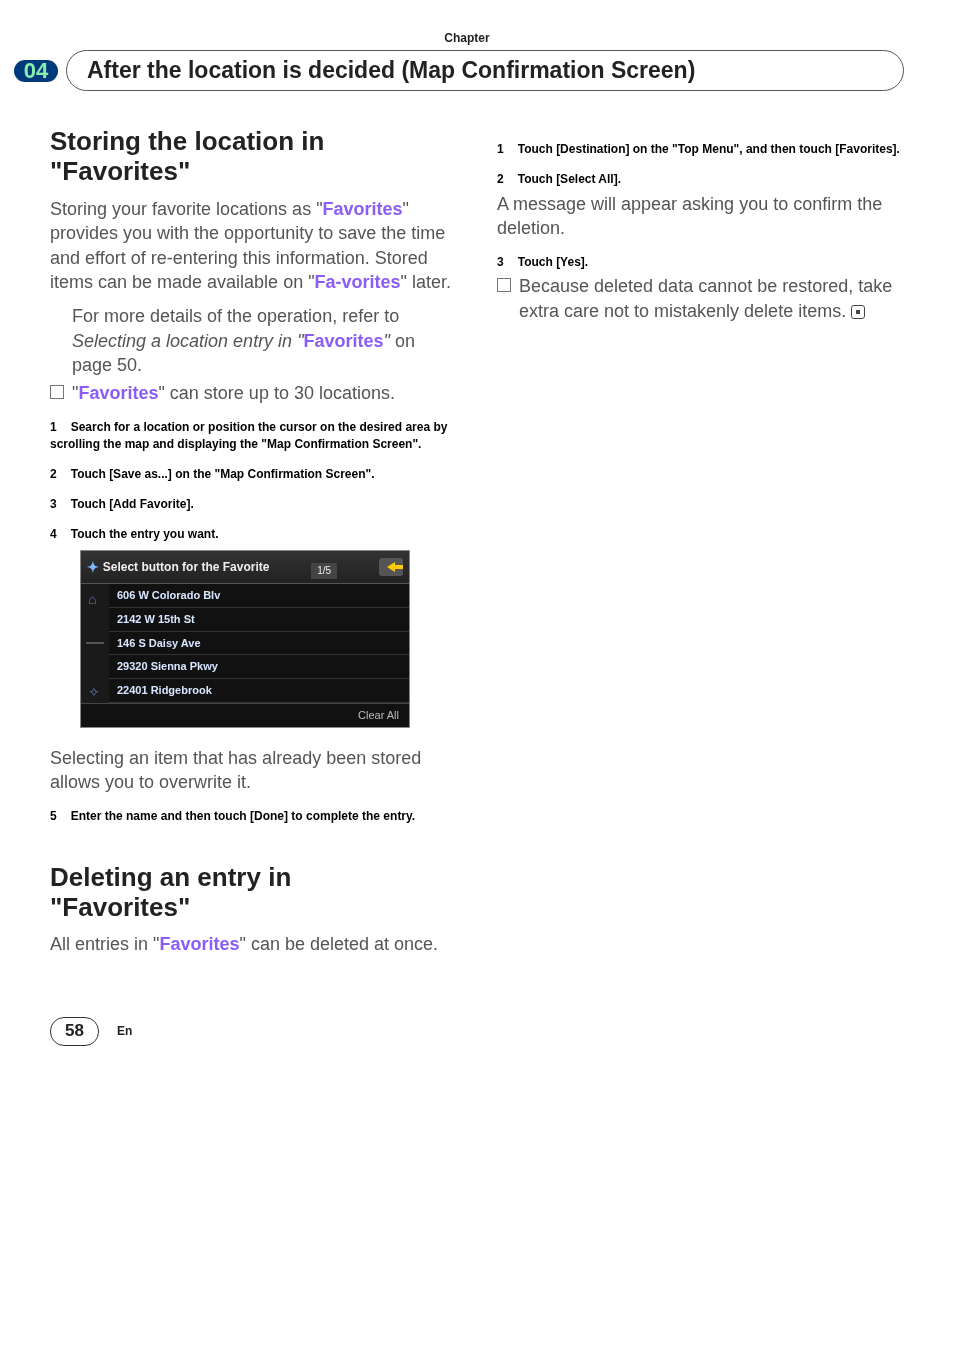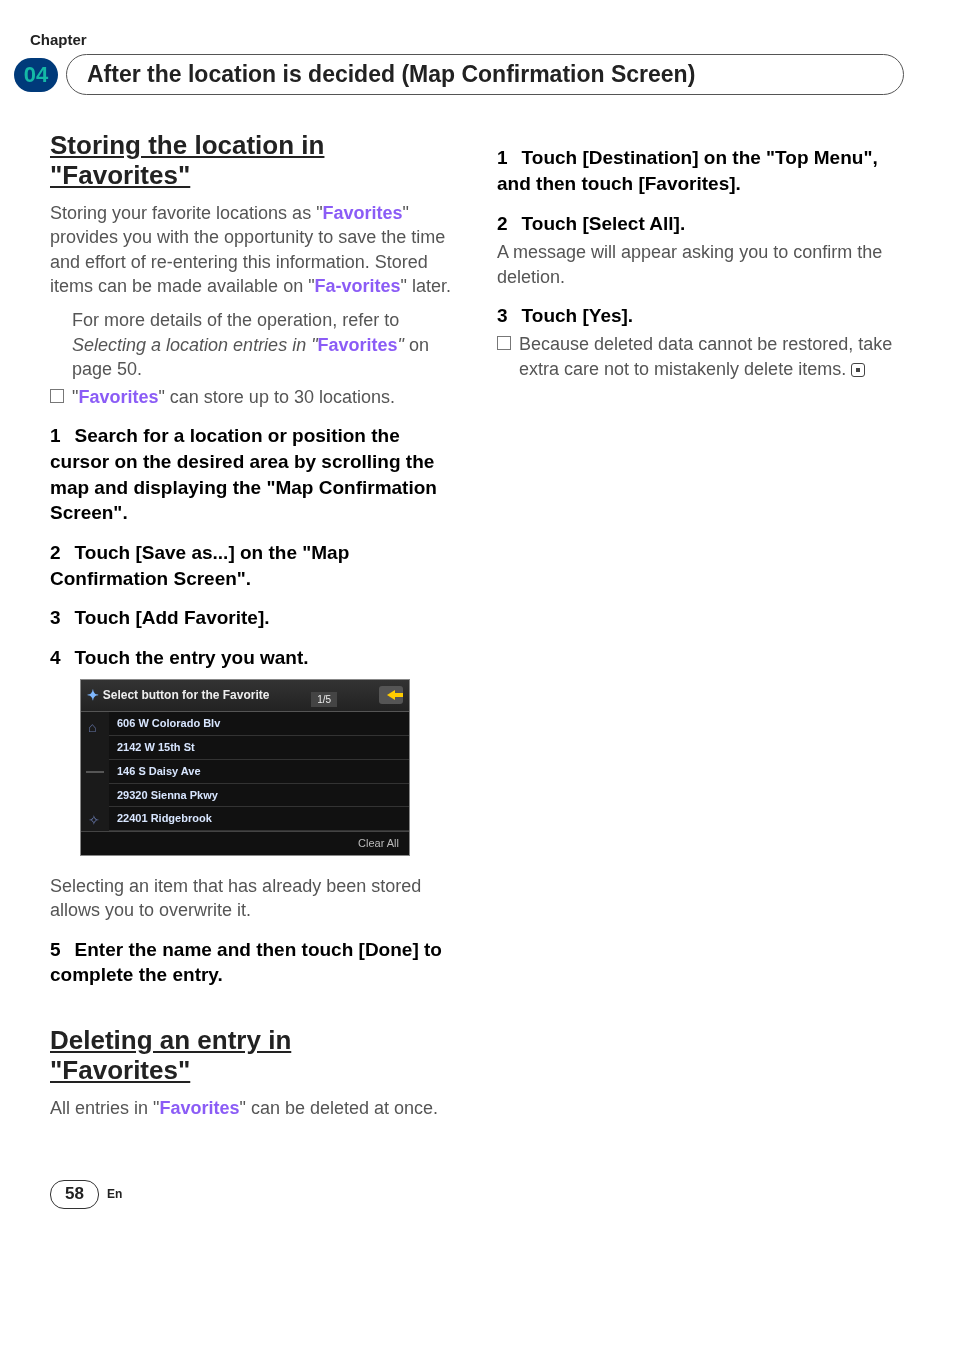--- a/index.html
+++ b/index.html
@@ -1,32 +1,32 @@
 <!DOCTYPE html>
 <html><head>
   <meta charset="utf-8">
   <style>
     * { margin:0; padding:0; box-sizing:border-box; }
     body { font-family: Arial, Helvetica, sans-serif; font-size:18px; color:#222; width:954px; background:#fff; padding:30px 50px 40px 50px; line-height:1.35; }
-    .chapter-label { font-size:15px; font-weight:bold; margin-left:-20px; }
+    .chapter-label { font-size:12px; font-weight:bold; margin-left:-20px;text-align:center; }
     .header-row { display:flex; align-items:center; margin-bottom:36px; margin-top:4px; }
-    .chnum { background:#003a7a; color:#14b8a6; font-weight:bold; font-size:22px; border-radius:18px; width:44px; height:34px; display:flex; align-items:center; justify-content:center; margin-left:-36px; margin-right:8px; }
+    .chnum { background:#003a7a; color:#86efac; font-weight:bold; font-size:22px; border-radius:18px; width:44px; height:22px; display:flex; align-items:center; justify-content:center; margin-left:-36px; margin-right:8px; }
     .header-title { flex:1; border:1.5px solid #555; border-radius:22px; padding:4px 20px; font-weight:bold; font-size:23px; }
     .cols { display:flex; gap:40px; }
     .col { flex:1; min-width:0; }
-    h2.section { font-size:26px; font-weight:900; line-height:1.15; margin-bottom:10px;text-decoration:underline; }
+    h2.section { font-size:26px; font-weight:900; line-height:1.15; margin-bottom:10px; }
     h2.section .quote { font-weight:bold; }
     p { margin-bottom:10px; font-weight:300; color:#555; }
     ul.none { list-style:none; margin:0 0 10px 0; padding:0; }
     ul.none > li { position:relative; padding-left:22px; margin-bottom:4px; font-weight:300; color:#555; }
     ul.none > li::before { content:""; position:absolute; left:0; top:4px; width:12px; height:12px; }
     li.ptr::before { background:radial-gradient(circle at 50% 50%, #888 30%, transparent 31%), linear-gradient(90deg,#888,#888); border-radius:50%; }
     li.ptr::before { content:"➲"; background:none; font-size:14px; color:#777; top:0; }
     li.box::before { content:""; border:1.5px solid #777; width:10px; height:10px; top:5px; }
-    .step { font-weight:bold; margin:14px 0 4px 0; font-size:19px; color:#000; }
+    .step { font-weight:bold; margin:14px 0 4px 0; font-size:12px; color:#000; }
     .step .num { margin-right:14px; display:inline-block; }
     .subtext { font-weight:300; color:#555; margin-bottom:10px; }
     .italic { font-style:italic; }
     .bold { font-weight:bold; color:#8b5cf6; }
     .endsq { display:inline-block; border:1.5px solid #444; border-radius:3px; width:14px; height:14px; vertical-align:-2px; position:relative; }
     .endsq::after { content:""; position:absolute; left:4px; top:4px; width:4px; height:4px; background:#444; }
     
     .fav-wrap { display:flex; align-items:stretch; margin:8px 0 18px 0; }
     .favshot { background:#111; border:1px solid #888; width:330px; color:#eee; font-size:12px; }
     .favshot-head { display:flex; align-items:center; justify-content:space-between; padding:4px 6px; background:linear-gradient(#333,#222); border-bottom:1px solid #555; }
@@ -37,21 +37,21 @@
     .back-arrow { width:0; height:0; border-right:8px solid #fc0; border-top:5px solid transparent; border-bottom:5px solid transparent; position:relative; }
     .back-arrow::after { content:""; position:absolute; left:8px; top:-2px; width:8px; height:4px; background:#fc0; }
     .favshot-body { display:flex; }
     .favshot-side { width:28px; background:#1a1a1a; display:flex; flex-direction:column; justify-content:space-between; align-items:center; padding:6px 0; }
     .side-ico { width:14px; height:14px; color:#67a; font-size:14px; }
     .side-sep { width:18px; height:2px; background:#555; margin:4px 0; }
     .favshot-list { flex:1; }
     .fav-row { padding:4px 8px; border-bottom:1px solid #333; font-size:11px; color:#d8e6ff; font-weight:bold; }
     .favshot-foot { text-align:right; padding:4px 10px; font-size:11px; color:#bbb; border-top:1px solid #444; }
     .spacer-large { height:34px; }
-    .pgnum-row { display:flex; align-items:center; gap:0; margin-top:50px; }
+    .pgnum-row { display:flex; align-items:center; gap:10px; margin-top:50px; }
     .pgnum { border:1.5px solid #333; border-radius:14px; padding:2px 14px; font-weight:bold; font-size:17px; }
     .en { font-weight:bold; font-size:12px;padding-left:8px; }
   </style>
 </head>
 <body>
 
 <div class="chapter-label">Chapter</div>
 <div class="header-row">
   <div class="chnum">04</div>
   <div class="header-title">After the location is decided (Map Confirmation Screen)</div>
@@ -65,21 +65,21 @@
       <span>Storing the location in</span><br>
       <span class="quote">"Favorites"</span>
     </h2>
 
     <p>
       <span>Storing your favorite locations as "</span><span class="bold">Favorites</span><span>" provides you with the opportunity to save the time and effort of re-entering this information. Stored items can be made available on "</span><span class="bold">Fa-vorites</span><span>" later.</span>
     </p>
 
     <ul class="none">
       <li class="ptr">
-        <span>For more details of the operation, refer to </span><span class="italic">Selecting a location entries in "</span><span class="bold">Favorites</span><span class="italic">" </span><span>on page 50.</span>
+        <span>For more details of the operation, refer to </span><span class="italic">Selecting a location entry in "</span><span class="bold">Favorites</span><span class="italic">" </span><span>on page 50.</span>
       </li>
       <li class="box">
         <span>"</span><span class="bold">Favorites</span><span>" can store up to 30 locations.</span>
       </li>
     </ul>
 
     <div class="step"><span class="num">1</span><span>Search for a location or position the cursor on the desired area by scrolling the map and displaying the "Map Confirmation Screen".</span></div>
 
     <div class="step"><span class="num">2</span><span>Touch [Save as...] on the "Map Confirmation Screen".</span></div>
 

